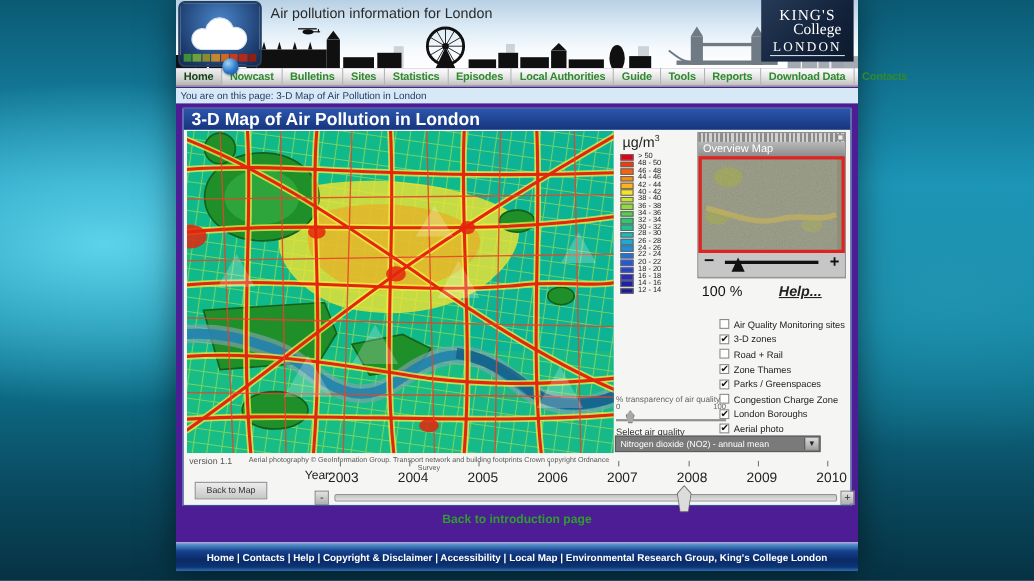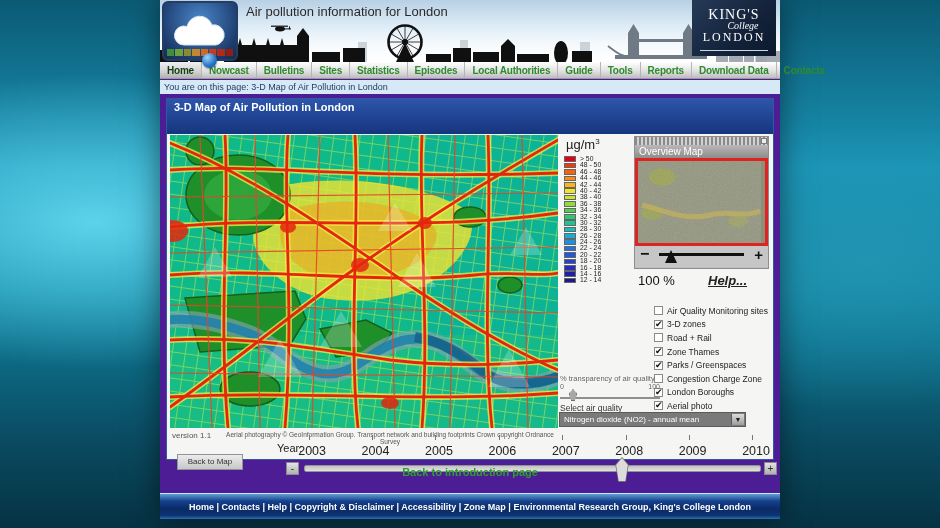--- a/index.html
+++ b/index.html
@@ -25,21 +25,21 @@
   .logo { position:absolute; left:2px; top:1px; width:76px; height:60px; border-radius:6px;
     background:radial-gradient(circle at 50% 30%, #4a86c9 0%, #1d3c6e 75%, #142a4e 100%);
     border:2px solid #223f63; overflow:hidden; }
   .logo svg { position:absolute; left:8px; top:6px; }
   .logo-strip { position:absolute; left:3px; bottom:3px; display:flex; gap:1px; }
   .logo-strip span { width:7.4px; height:7px; display:block; }
   .kcl { position:absolute; right:4px; top:0; width:84px; height:56px;
     background:linear-gradient(135deg,#263a57 0%,#13223a 60%,#0d1a2d 100%);
     color:#fff; font-family:"Liberation Serif", serif; padding-top:7px; text-align:center; }
   .kcl .l1 { font-size:14px; letter-spacing:1px; }
-  .kcl .l2 { font-size:10px; font-style:italic; margin-top:-3px; margin-left:18px; }
+  .kcl .l2 { font-size:14px; margin-top:-3px; margin-left:18px; }
   .kcl .l3 { font-size:12px; letter-spacing:2px; margin-top:-1px; }
   .kcl .rule { position:absolute; left:8px; right:8px; bottom:5px; height:1px; background:#cfd8e4; }
   .globe { position:absolute; left:42px; top:53px; width:15px; height:15px; border-radius:50%;
     background:radial-gradient(circle at 35% 30%, #9fd4f5, #2a77c9 55%, #114a8c); z-index:6;
     box-shadow:0 1px 2px rgba(0,0,0,.4); }
 
   
   .nav { position:absolute; left:0; top:62px; width:620px; height:17px; display:flex;
     justify-content:space-between; align-items:stretch;
     background:linear-gradient(180deg,#ffffff 0%,#e3e3e3 55%,#bdbdbd 100%);
@@ -50,22 +50,22 @@
   .nav-item:last-child { border-right:none; }
   .nav-item.active { color:#123f12; background:rgba(0,0,0,.06); }
 
   
   .breadcrumb { position:absolute; left:0; top:80px; width:620px; height:14px;
     background:#d7e8f7; font-size:9px; color:#1c3a5e; padding:2px 0 0 4px; }
 
   
   .panel { position:absolute; left:6px; top:98px; width:608px; height:362px;
     border:1px solid #35589c; background:#f5f5f3; }
-  .panel-title { height:35px; background:linear-gradient(180deg,#2c55ab 0%,#16357e 100%);
-    color:#fff; font-size:11px; font-weight:bold; padding:2px 0 0 7px; }
+  .panel-title { height:19px; background:linear-gradient(180deg,#2c55ab 0%,#16357e 100%);
+    color:#fff; font-size:16px; font-weight:bold; padding:2px 0 0 7px; }
   .panel-content { position:relative; width:100%; height:343px; }
 
   .map { position:absolute; left:3px; top:1px; width:388px; height:293px; overflow:hidden; }
   .map svg { display:block; }
   .version { position:absolute; left:5px; top:297px; font-size:8px; color:#555; }
   .copyright { position:absolute; left:58px; top:297px; width:330px; text-align:center;
     font-size:6.5px; color:#555; }
 
   
   .unit { position:absolute; left:399px; top:3px; font-size:13px; color:#222; }
@@ -661,16 +661,16 @@
         </div>
 
     </div>
   </div>
 
   <div class="intro-link">Back to introduction page</div>
 
   <div class="footer">
     <div class="footer-links">
       
-    <span>Home</span><span>Contacts</span><span>Help</span><span>Copyright &amp; Disclaimer</span><span>Accessibility</span><span>Zone Map</span><span>Environmental Research Group, King's College London</span></div>
+    <span>Home</span><span>Contacts</span><span>Help</span><span>Copyright &amp; Disclaimer</span><span>Accessibility</span><span>Local Map</span><span>Environmental Research Group, King's College London</span></div>
   </div>
 
 </div>
 
 </body></html>

